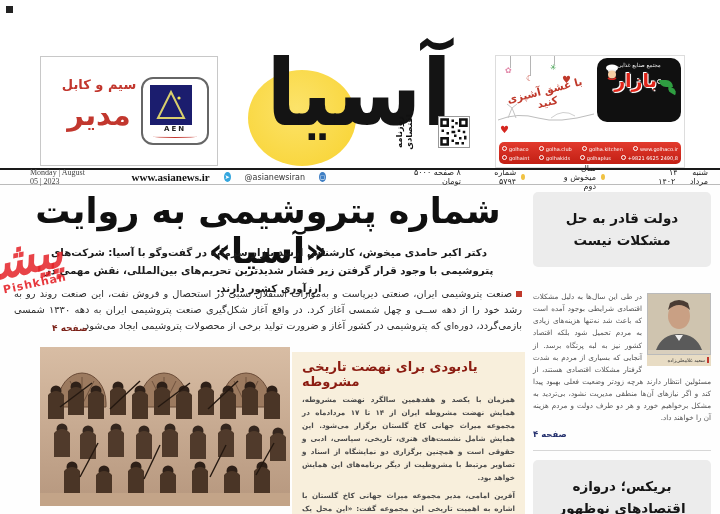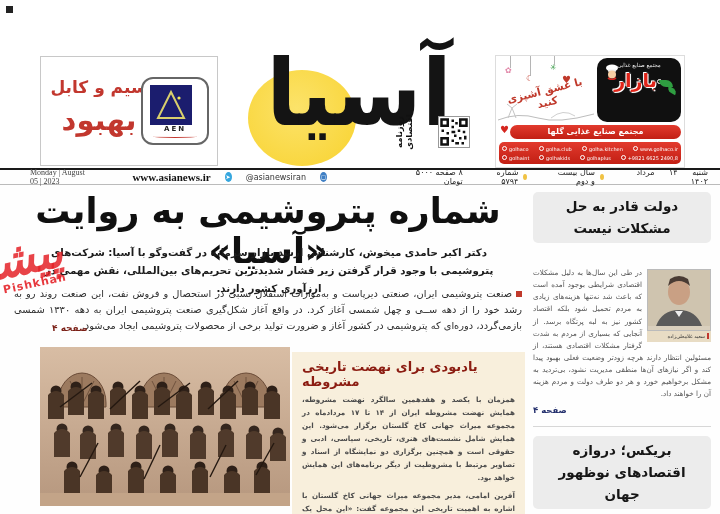--- a/index.html
+++ b/index.html
@@ -8,21 +8,21 @@
     position:relative; overflow:hidden; background:#fefefe;
     font-family:"DejaVu Sans", sans-serif; color:#222;
   }
   
   .header { position:absolute; inset:0 0 auto 0; height:168px; background:#fff; }
   .corner-mark{position:absolute; left:6px; top:6px; width:7px; height:7px; background:#222;}
 
   .ad-left { position:absolute; left:40px; top:56px; width:178px; height:110px;
     background:#fff; border:1px solid #c8c8c8; }
   .ad-left .txt { position:absolute; left:6px; top:20px; width:104px; text-align:center; direction:rtl;}
-  .ad-left .l1 { color:#c2372e; font-size:17px; font-weight:bold; letter-spacing:2px;}
+  .ad-left .l1 { color:#c2372e; font-size:13px; font-weight:bold; letter-spacing:2px;}
   .ad-left .l2 { color:#c2372e; font-size:29px; font-weight:900; margin-top:6px; letter-spacing:1px;}
   .aen { position:absolute; right:8px; top:20px; width:68px; height:68px;
     border:2px solid #666; border-radius:12px; background:#fff; }
   .aen .navy { position:absolute; left:7px; top:6px; width:42px; height:40px; background:#1b1d6e; }
   .aen .navy svg{display:block;}
   .aen .aen-label { position:absolute; bottom:10px; width:100%; text-align:center;
     font-size:7px; font-weight:bold; color:#222; letter-spacing:2px;}
   .aen .squig { position:absolute; bottom:5px; left:10px; right:10px; height:3px;
     border-bottom:1px solid #c2372e; border-radius:50%; }
 
@@ -109,40 +109,40 @@
   .watermark { position:absolute; left:-104px; top:240px; z-index:9; pointer-events:none;
     transform:rotate(-12deg); }
   .watermark .fa { font-size:46px; font-weight:900; color:rgba(228,34,40,.85);
     direction:rtl; font-style:italic; }
   .watermark .en { position:absolute; left:102px; top:48px; font-size:11px; font-weight:bold;
     color:rgba(228,34,40,.9); letter-spacing:1px; }
 
   
   .sidebar { position:absolute; left:533px; top:192px; width:178px; direction:rtl; }
   .sb-titlebox { background:#ececec; border-radius:5px; text-align:center;
-    font-size:13.5px; font-weight:bold; color:#161616; line-height:1.6; padding:4px 6px; }
+    font-size:13.5px; font-weight:bold; color:#161616; line-height:1.6; padding:16px 6px; }
   .sb-body { margin-top:24px; font-size:7.2px; color:#555; line-height:1.68; text-align:justify; }
   .sb-photo { float:right; width:64px; margin:2px 0 2px 5px; }
   .sb-photo .frame { border:1px solid #bbb; background:#d9cfbd; }
   .sb-cap { background:#e8dcc4; font-size:5px; color:#333; padding:1px 2px; display:flex; align-items:center; gap:2px;}
   .sb-cap .redmark { width:2px; height:6px; background:#c2372e; flex:0 0 auto;}
   .sb-pref { font-size:8.5px; font-weight:bold; color:#25316e; margin-top:3px; text-align:left; }
   .sb-div { border-top:1px solid #d7d7d7; margin:9px 0; }
   .clear { clear:both; }
 </style>
 </head>
 <body>
 
 <div class="header">
   <div class="corner-mark"></div>
 
   <div class="ad-left">
     <div class="txt">
       <div class="l1">سیم و کابل</div>
-      <div class="l2">بهبود</div>
+      <div class="l2">مدیر</div>
     </div>
     <div class="aen">
       <div class="navy">
         <svg width="42" height="40" viewBox="0 0 42 40">
           <polygon points="21,7 34,33 8,33" fill="none" stroke="#d9cf6d" stroke-width="2"></polygon>
           <circle cx="29" cy="13" r="1.6" fill="#f3e95a"></circle>
         </svg>
       </div>
       <div class="aen-label">AEN</div>
       <div class="squig"></div>
@@ -200,21 +200,20 @@
         <ellipse cx="9" cy="4" rx="6" ry="3.4" fill="#fff"></ellipse>
         <rect x="5" y="5.5" width="8" height="2.2" fill="#efefef"></rect>
         <circle cx="9" cy="10.5" r="4" fill="#f6cfa4"></circle>
         <path d="M5,14 q4,3 8,0" stroke="#d5261f" stroke-width="1.6" fill="none"></path>
       </svg>
       <div class="leaf"></div>
       <div class="leaf leaf2"></div>
       <div class="golha-brand"><span class="golha-ring"></span><span>بازار</span></div>
     </div>
     <div class="banner-heart">♥</div>
-    <div class="golha-banner">مجتمع صنایع غذایی گلها</div>
     <div class="golha-handles">
       <div class="hrow">
         <span class="hitem">
             <span class="hdot"></span>
             <span>golhaco</span>
           </span>
         <span class="hitem">
             <span class="hdot"></span>
             <span>golha.club</span>
           </span>
@@ -262,21 +261,21 @@
   <span class="spacer"></span>
   <span class="pp">۸ صفحه ۵۰۰۰ تومان</span>
   <span class="spacer"></span>
   <span class="dotitem">
       <span class="ydot"></span>
       <span>شماره ۵۷۹۴</span>
     </span>
   <span class="spacer"></span>
   <span class="dotitem">
       <span class="ydot"></span>
-      <span>سال بیست و دوم</span>
+      <span>سال میخوش و دوم</span>
     </span>
   <span class="spacer"></span>
   <span class="jalali">شنبه ۱۴ مرداد ۱۴۰۲</span>
 </div>
 
 <h1 class="headline">شماره پتروشیمی به روایت «آسیا»</h1>
 <div class="subhead">دکتر اکبر حامدی میخوش، کارشناس ارشد بازار سرمایه در گفت‌وگو با آسیا: شرکت‌های پتروشیمی با وجود قرار گرفتن زیر فشار شدیدترین تحریم‌های بین‌المللی، نقش مهمی در ارزآوری کشور دارند.</div>
 <div class="lead-body"><span class="sq"></span><span>صنعت پتروشیمی ایران، صنعتی دیرپاست و به‌موازات استقلال نسبی در استحصال و فروش نفت، این صنعت روند رو به رشد خود را از دهه ســی و چهل شمسی آغاز کرد. در واقع آغاز شکل‌گیری صنعت پتروشیمی ایران به دهه ۱۳۳۰ شمسی بازمی‌گردد، دوره‌ای که پتروشیمی در کشور آغاز و ضرورت تولید برخی از محصولات پتروشیمی ایجاد می‌شود.</span></div>
 <div class="lead-pref">صفحه ۴</div>
 

